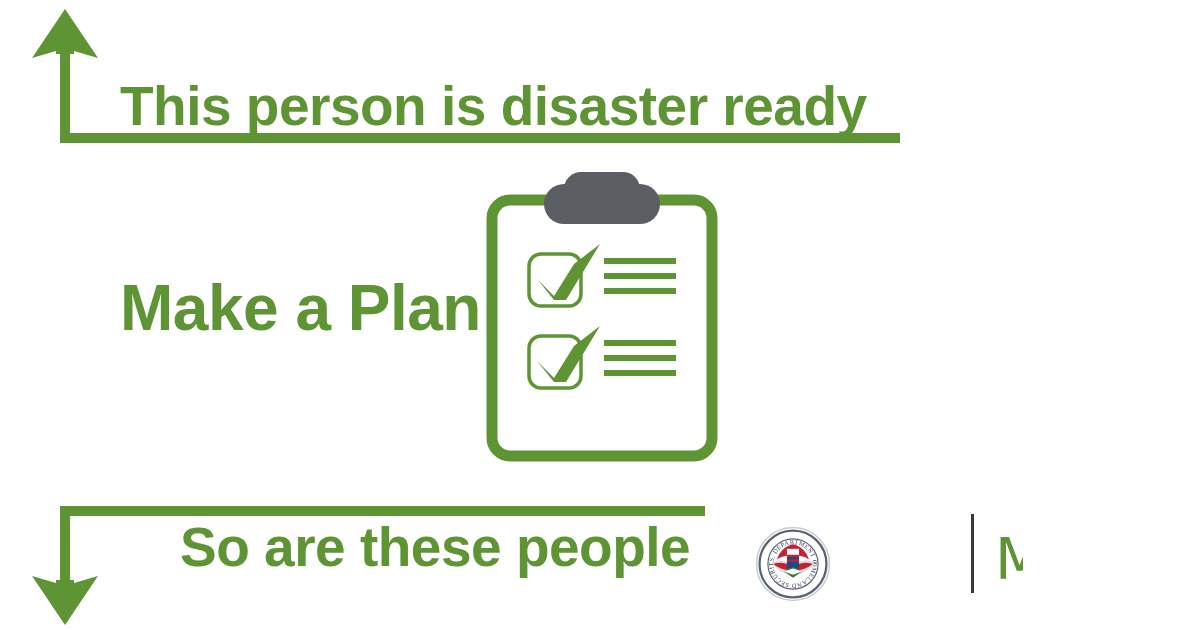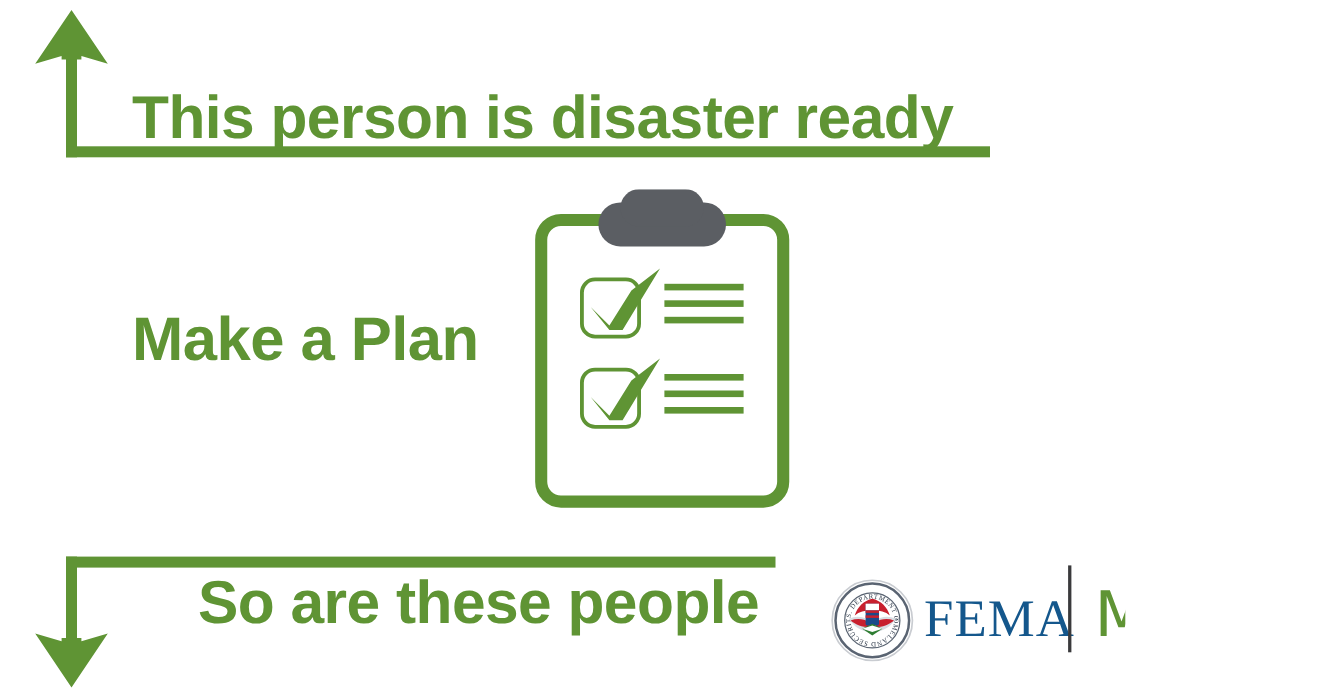--- a/index.html
+++ b/index.html
@@ -45,21 +45,21 @@
   #headline-bottom {
     left: 180px;
     top: 517px;
     font-size: 55px;
     line-height: 60px;
     text-align: center;
   }
   #subhead {
     left: 120px;
     top: 280px;
-    font-size: 56px;
+    font-size: 64px;
     line-height: 56px;
   }
 
   
   #clipboard {
     position: absolute;
     left: 484px;
     top: 172px;
     width: 236px;
     height: 292px;
@@ -214,21 +214,20 @@
         <path d="M76 50 C68 47 60 48 54 52 L54 58 C62 58 70 55 76 50 Z" fill="#c8202e"></path>
         <rect x="42" y="30" width="16" height="26" rx="2" fill="#1b4a8a"></rect>
         <rect x="42" y="30" width="16" height="8" fill="#ffffff"></rect>
         <rect x="42" y="38" width="16" height="3" fill="#c8202e"></rect>
         <rect x="42" y="44" width="16" height="3" fill="#c8202e"></rect>
         <path d="M38 60 L50 54 L62 60 L50 68 Z" fill="#2e7d32"></path>
         <path d="M38 60 L50 56 L62 60 L50 64 Z" fill="#ffffff"></path>
       </g>
     </svg>
 
-    <div id="fema-wordmark">FEMA</div>
 
     <div id="logo-divider"></div>
 
     <div id="ready-wordmark">Make</div>
 
     <svg id="ready-swoosh" viewBox="0 0 76 56">
       <path d="M4 28 C12 24 20 30 27 40 C36 24 54 8 74 2 C56 16 42 32 32 52 C26 52 24 50 22 46 C16 36 10 30 4 28 Z" fill="#5f9434"></path>
     </svg>
 
     <div id="ready-reg">®</div>

